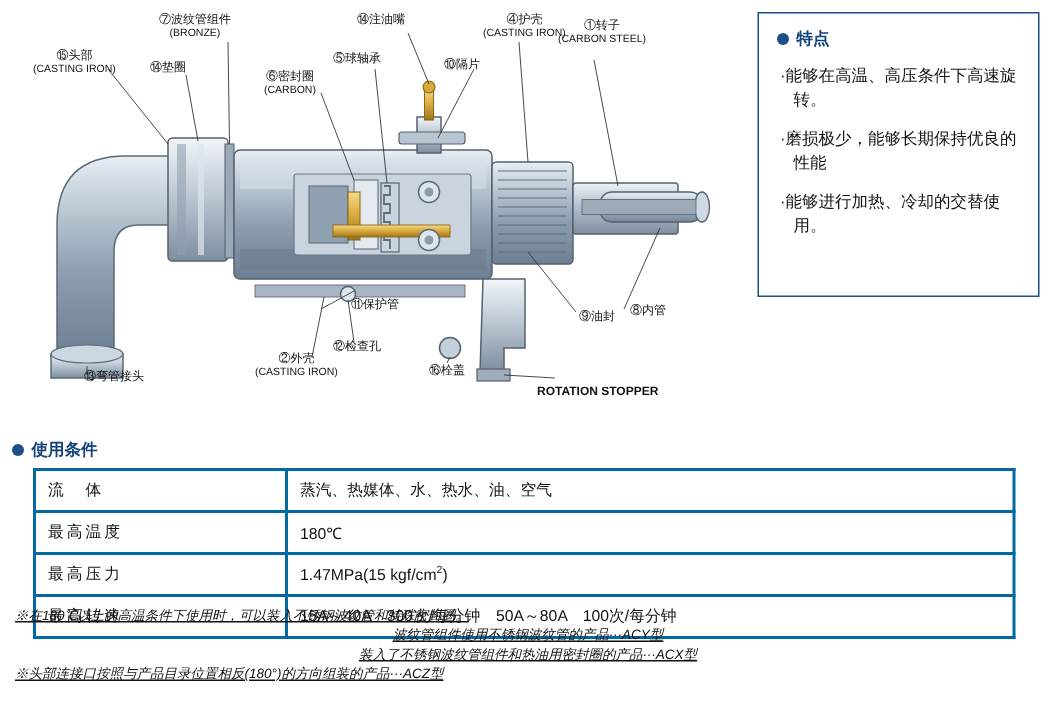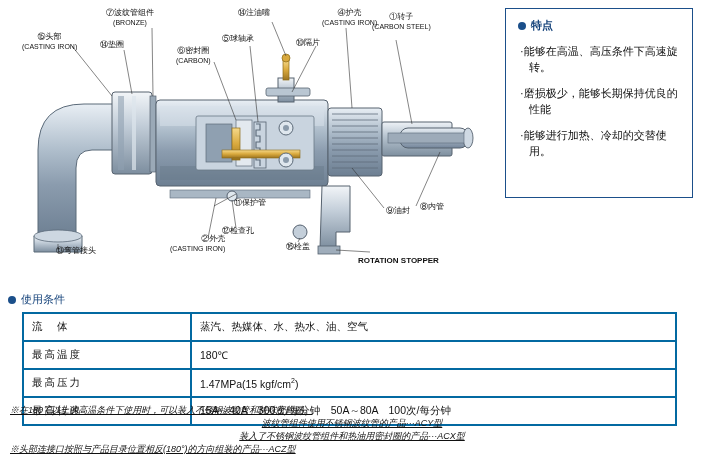--- a/index.html
+++ b/index.html
@@ -81,21 +81,21 @@
     padding-left: 9px;
     text-indent: -9px;
   }
 
   
   .usage-head {
     position: absolute;
     left: 8px;
     top: 292px;
     font-size: 11px;
-    font-weight: normal;
+    font-weight: bold;
     color: #14427a;
     display: flex;
     align-items: center;
     gap: 5px;
   }
   table.cond {
     position: absolute;
     left: 22px;
     top: 312px;
     width: 655px;
@@ -298,21 +298,21 @@
     </div>
     <div class="lbl" style="left:286px; top:242px;">
       <span>⑯</span><span>栓盖</span>
     </div>
     <div class="lbl" style="left:222px; top:226px;">
       <span>⑫</span><span>检查孔</span>
     </div>
     <div class="lbl" style="left:196px; top:198px;margin-left:38px;">
       <span>⑪</span><span>保护管</span>
     </div>
-    <div class="lbl c" style="left:170px; top:234px;text-align:right;">
+    <div class="lbl c" style="left:170px; top:234px;">
       <span>②</span><span>外壳</span>
       <span class="sub">(CASTING IRON)</span>
     </div>
     <div class="lbl" style="left:14px; top:246px;padding-left:42px;">
       <span>⑬</span><span>弯管接头</span>
     </div>
     <div class="lbl" style="left:358px; top:256px; font-weight:bold;">ROTATION STOPPER</div>
   </div>
 
   <div class="features">

